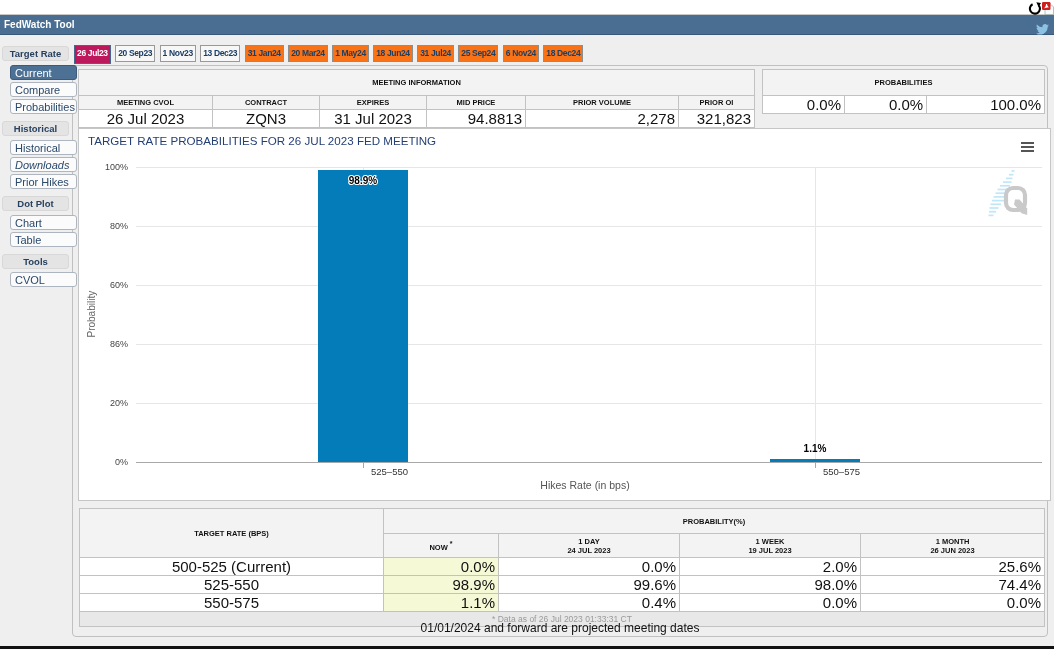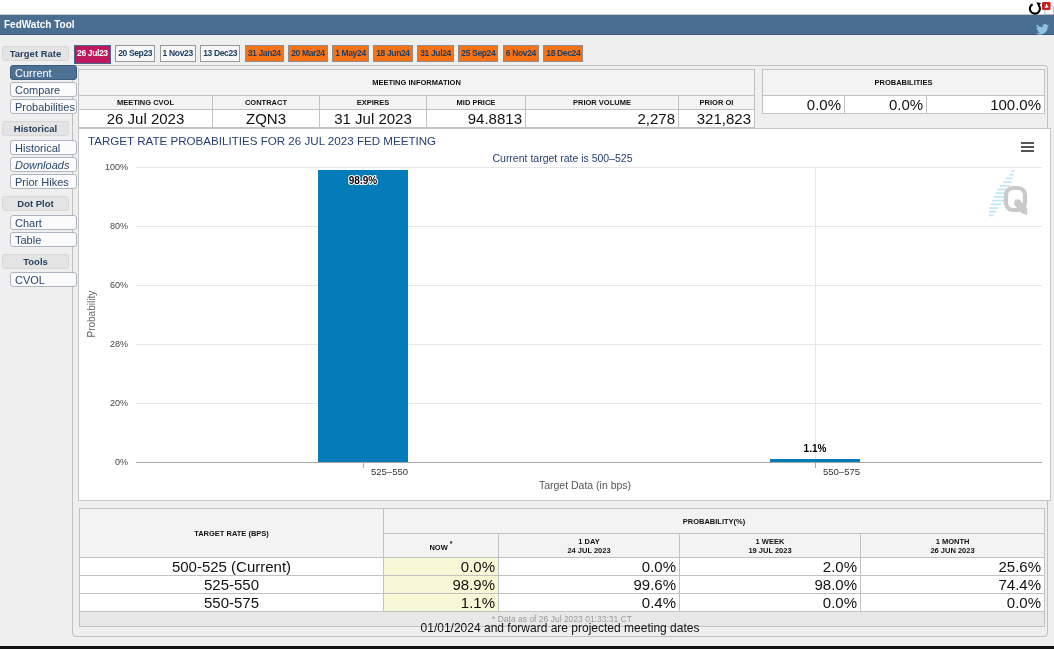--- a/index.html
+++ b/index.html
@@ -108,58 +108,57 @@
   <tr style="height:15px;">
     <td class="num">0.0%</td>
     <td class="num">0.0%</td>
     <td class="num">100.0%</td>
   </tr>
 </tbody>
   </table>
 
 <div id="chartbox" class="abs">
   <div class="abs" style="left:9px; top:5px; font-size:11.6px; color:#243f74;">TARGET RATE PROBABILITIES FOR 26 JUL 2023 FED MEETING</div>
-  <div class="abs" style="left:0; top:23px; width:967px; text-align:center; font-size:10.5px; color:#243f74;">Current target rate is 500–525</div>
 
   <div class="abs" style="left:942px; top:13px; width:13px; height:2px; background:#555;"></div>
   <div class="abs" style="left:942px; top:17px; width:13px; height:2px; background:#555;"></div>
   <div class="abs" style="left:942px; top:21px; width:13px; height:2px; background:#555;"></div>
 
   <div class="gridh" style="left:57px; top:38px; width:906px;"></div>
   <div class="gridh" style="left:57px; top:97px; width:906px;"></div>
   <div class="gridh" style="left:57px; top:156px; width:906px;"></div>
   <div class="gridh" style="left:57px; top:215px; width:906px;"></div>
   <div class="gridh" style="left:57px; top:274px; width:906px;"></div>
   <div class="gridv" style="left:284px; top:38px; height:295px;"></div>
   <div class="gridv" style="left:736px; top:38px; height:295px;"></div>
 
   <div class="abs" style="left:57px; top:333px; width:906px; height:1px; background:#a8a8a8;"></div>
   <div class="abs" style="left:284px; top:334px; width:1px; height:5px; background:#a8a8a8;"></div>
   <div class="abs" style="left:736px; top:334px; width:1px; height:5px; background:#a8a8a8;"></div>
 
   <div class="ylab" style="left:3px; top:328px;">0%</div>
   <div class="ylab" style="left:3px; top:269px;">20%</div>
-  <div class="ylab" style="left:3px; top:210px;">28%</div>
+  <div class="ylab" style="left:3px; top:210px;">86%</div>
   <div class="ylab" style="left:3px; top:151px;">60%</div>
   <div class="ylab" style="left:3px; top:92px;">80%</div>
   <div class="ylab" style="left:3px; top:33px;">100%</div>
 
   <div class="abs" style="left:-11px; top:180px; width:46px; text-align:center; transform:rotate(-90deg); transform-origin:center; font-size:10px; color:#666;">Probability</div>
 
   <div class="bar" style="left:239px; top:41px; width:90px; height:292px;"></div>
   <div class="bar" style="left:691px; top:330px; width:90px; height:3px;"></div>
 
   <svg class="abs" style="left:239px; top:41px;" width="90" height="20">
     <text x="45" y="14" text-anchor="middle" font-family="Liberation Sans" font-size="10" font-weight="bold" fill="#000" stroke="#fff" stroke-width="2.2" paint-order="stroke" stroke-linejoin="round">98.9%</text>
   </svg>
   <div class="abs" style="left:691px; top:314px; width:90px; text-align:center; font-size:10px; font-weight:bold; color:#000;">1.1%</div>
 
   <div class="xlab" style="left:239px; top:337px;">525–550</div>
   <div class="xlab" style="left:691px; top:337px;">550–575</div>
-  <div class="abs" style="left:53px; top:350px; width:906px; text-align:center; font-size:10.5px; color:#555;">Target Data (in bps)</div>
+  <div class="abs" style="left:53px; top:350px; width:906px; text-align:center; font-size:10.5px; color:#555;">Hikes Rate (in bps)</div>
 
   <div class="abs" style="left:908px; top:40px; width:44px; height:52px;">
     <svg width="44" height="52" viewBox="0 0 44 52">
       <g stroke="#c0e7f8" stroke-width="1.7">
         <line x1="24.5" y1="2" x2="27.5" y2="2"></line>
         <line x1="22" y1="5.7" x2="26.5" y2="5.7"></line>
         <line x1="19" y1="9.4" x2="25.5" y2="9.4"></line>
         <line x1="16" y1="13.1" x2="24.5" y2="13.1"></line>
         <line x1="13" y1="16.8" x2="23" y2="16.8"></line>
         <line x1="10.5" y1="20.5" x2="21.5" y2="20.5"></line>

